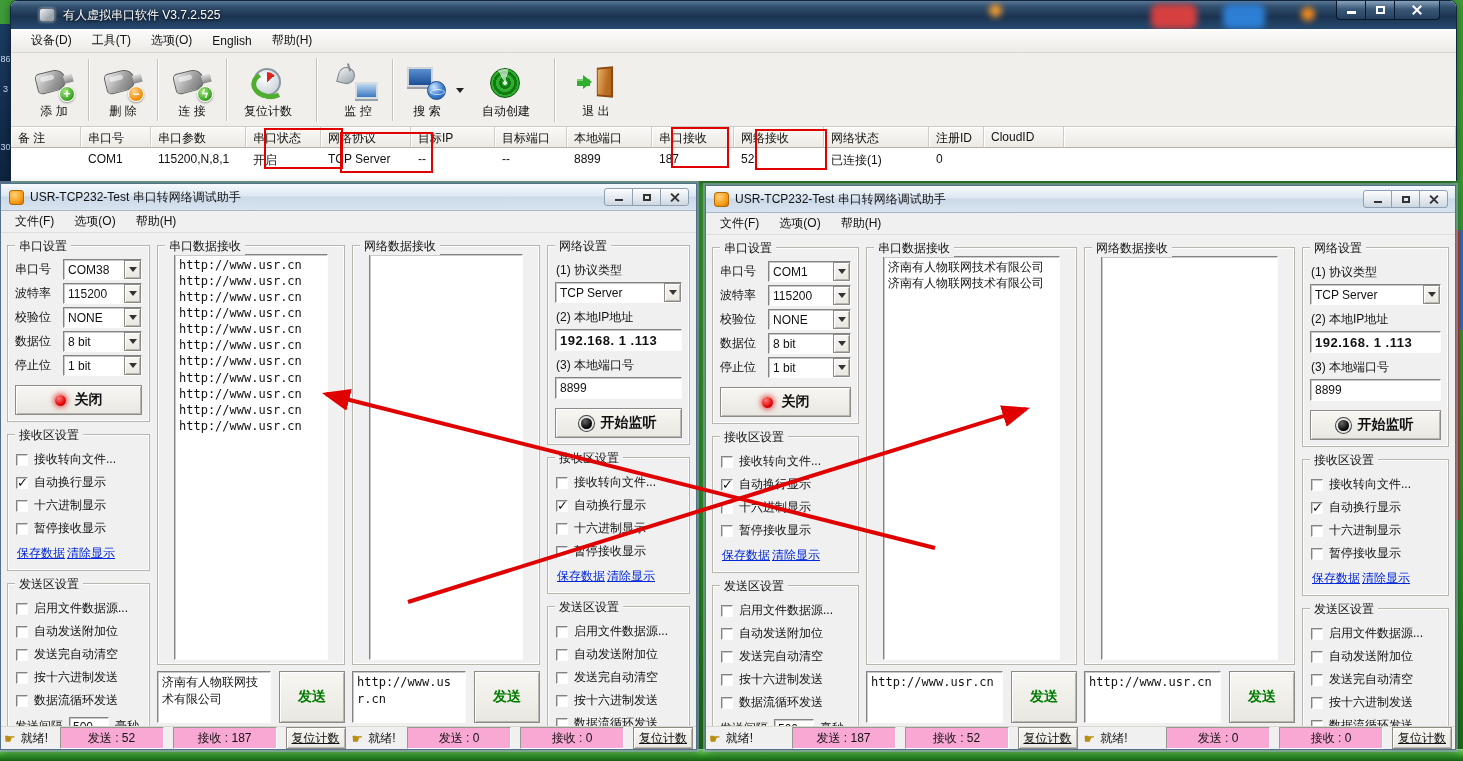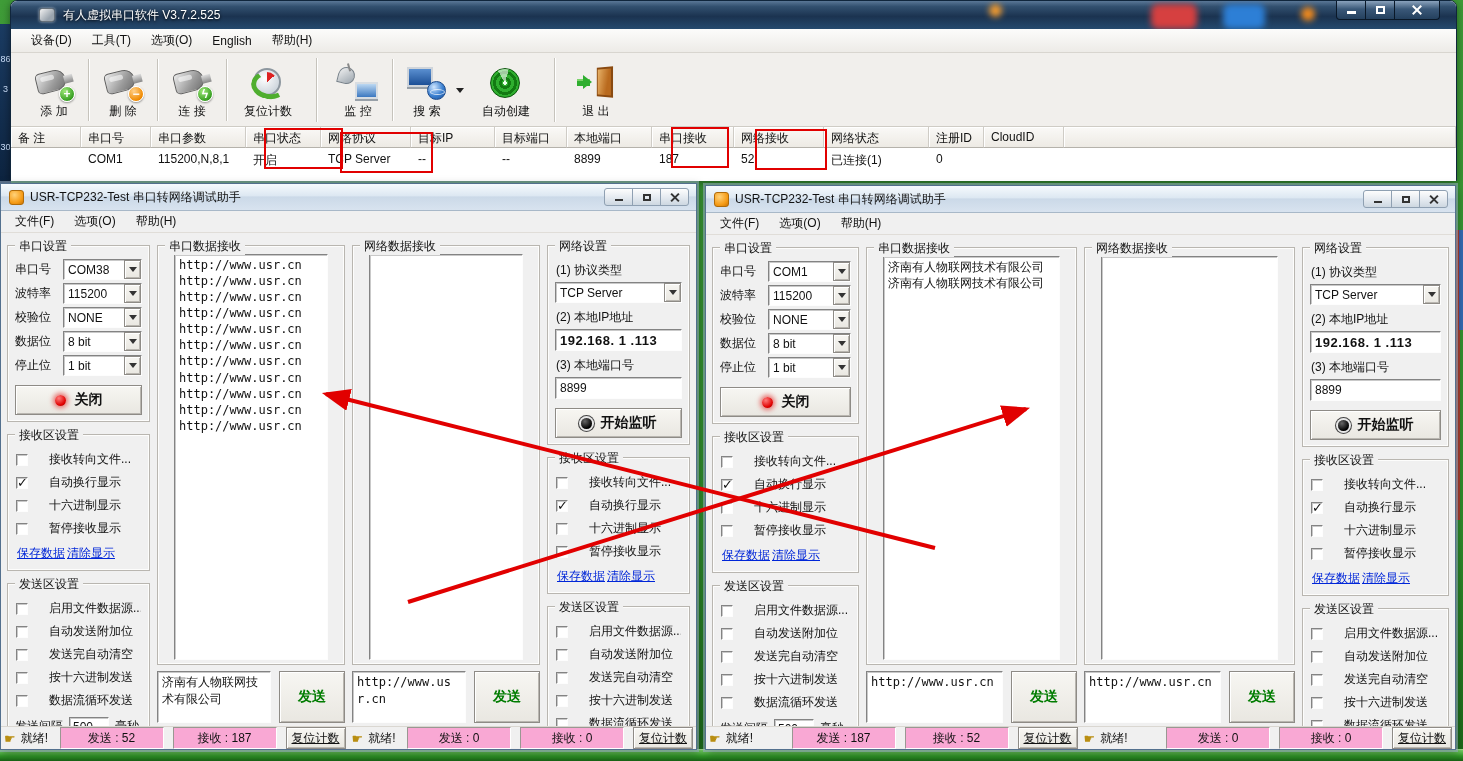--- a/index.html
+++ b/index.html
@@ -142,21 +142,21 @@
   .bigbtn { margin:9px 2px 1px; height:30px; display:flex; align-items:center; justify-content:center; gap:9px;
     font-weight:bold; font-size:14px; cursor:pointer; }
   .led { width:11px; height:11px; border-radius:50%; flex:none; }
   .led.red { background:radial-gradient(circle at 35% 30%,#ff7a7a,#e00000 65%,#900); box-shadow:0 0 5px 2px rgba(224,0,0,.55); }
   .led.dark { background:radial-gradient(circle at 35% 30%,#666,#000 70%); box-shadow:0 0 0 2px #e8e8e8, 0 0 0 3px #444; }
 
   .nlabel { margin:6px 3px 3px; white-space:nowrap; }
   .nfield { height:22px; padding:3px 4px 0; margin:0 2px; white-space:nowrap; overflow:hidden; }
   .ipfield { font-weight:bold; font-size:13px; letter-spacing:.5px; }
 
-  .cbrow { display:flex; align-items:center; gap:21px; margin:6px 3px; cursor:pointer; }
+  .cbrow { display:flex; align-items:center; gap:6px; margin:6px 3px; cursor:pointer; }
   .cb { width:12px; height:12px; flex:none; position:relative; }
   .cb.checked::after { content:"✓"; position:absolute; left:0; top:-3px; font-size:13px; font-weight:bold; color:#111; }
   .cblabel { white-space:nowrap; overflow:hidden; }
   .linksrow { display:flex; gap:2px; margin:8px 4px 3px; }
   .introw { display:flex; align-items:center; gap:6px; margin:8px 2px 0; }
   .ibox { width:40px; padding:2px 3px 1px; }
 
   .tw-status { height:23px; border-top:1px solid #dad7d1; display:flex; align-items:center; background:#f0f0f0; }
   .sh { flex:1; min-width:0; display:flex; align-items:center; gap:5px; padding:0 3px; }
   .hand { color:#b98e12; font-size:13px; flex:none; }

